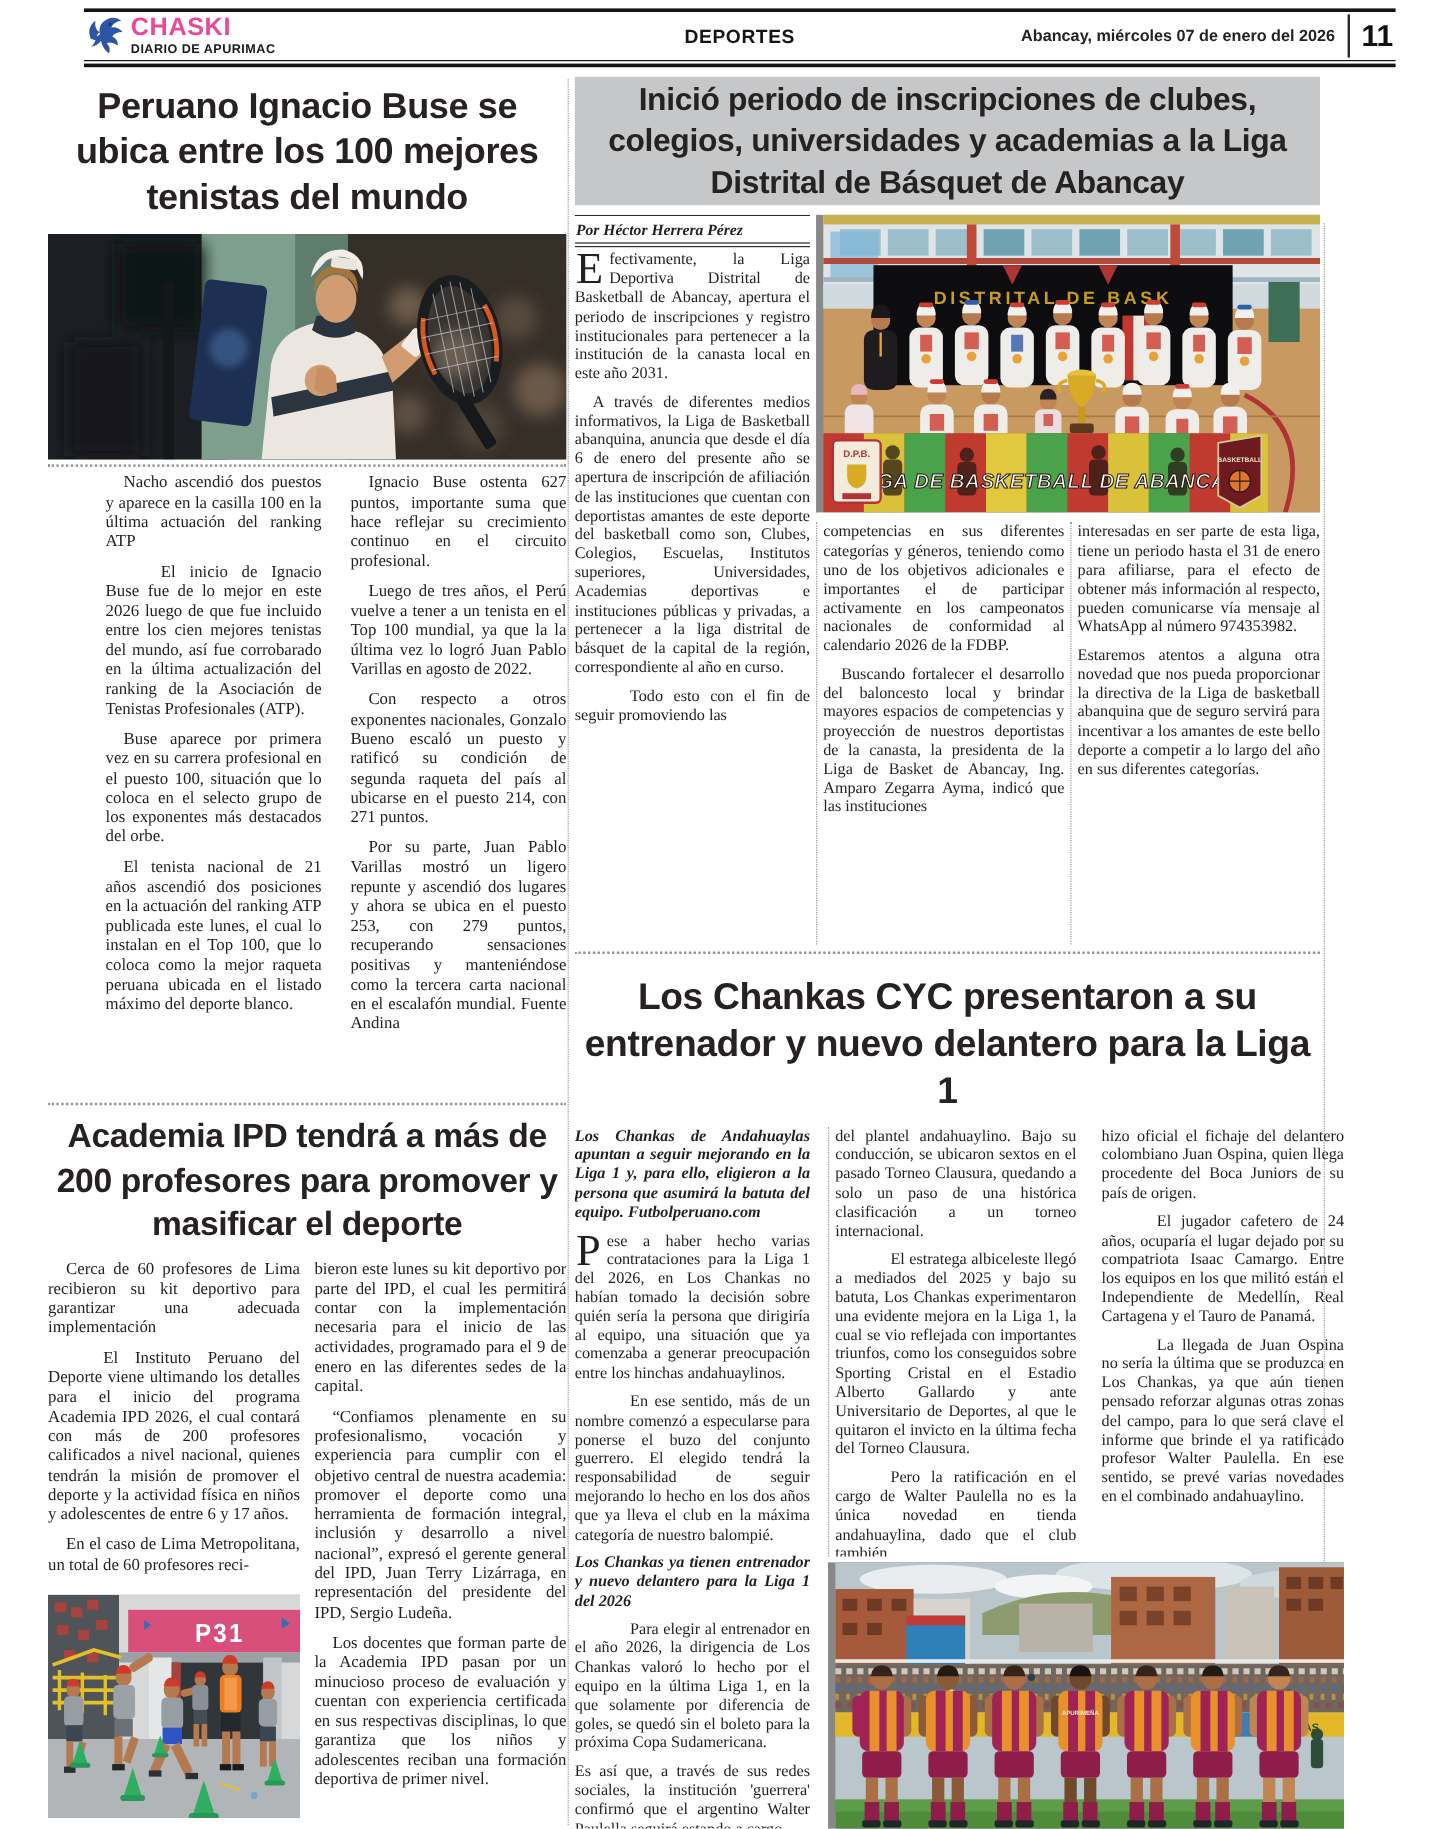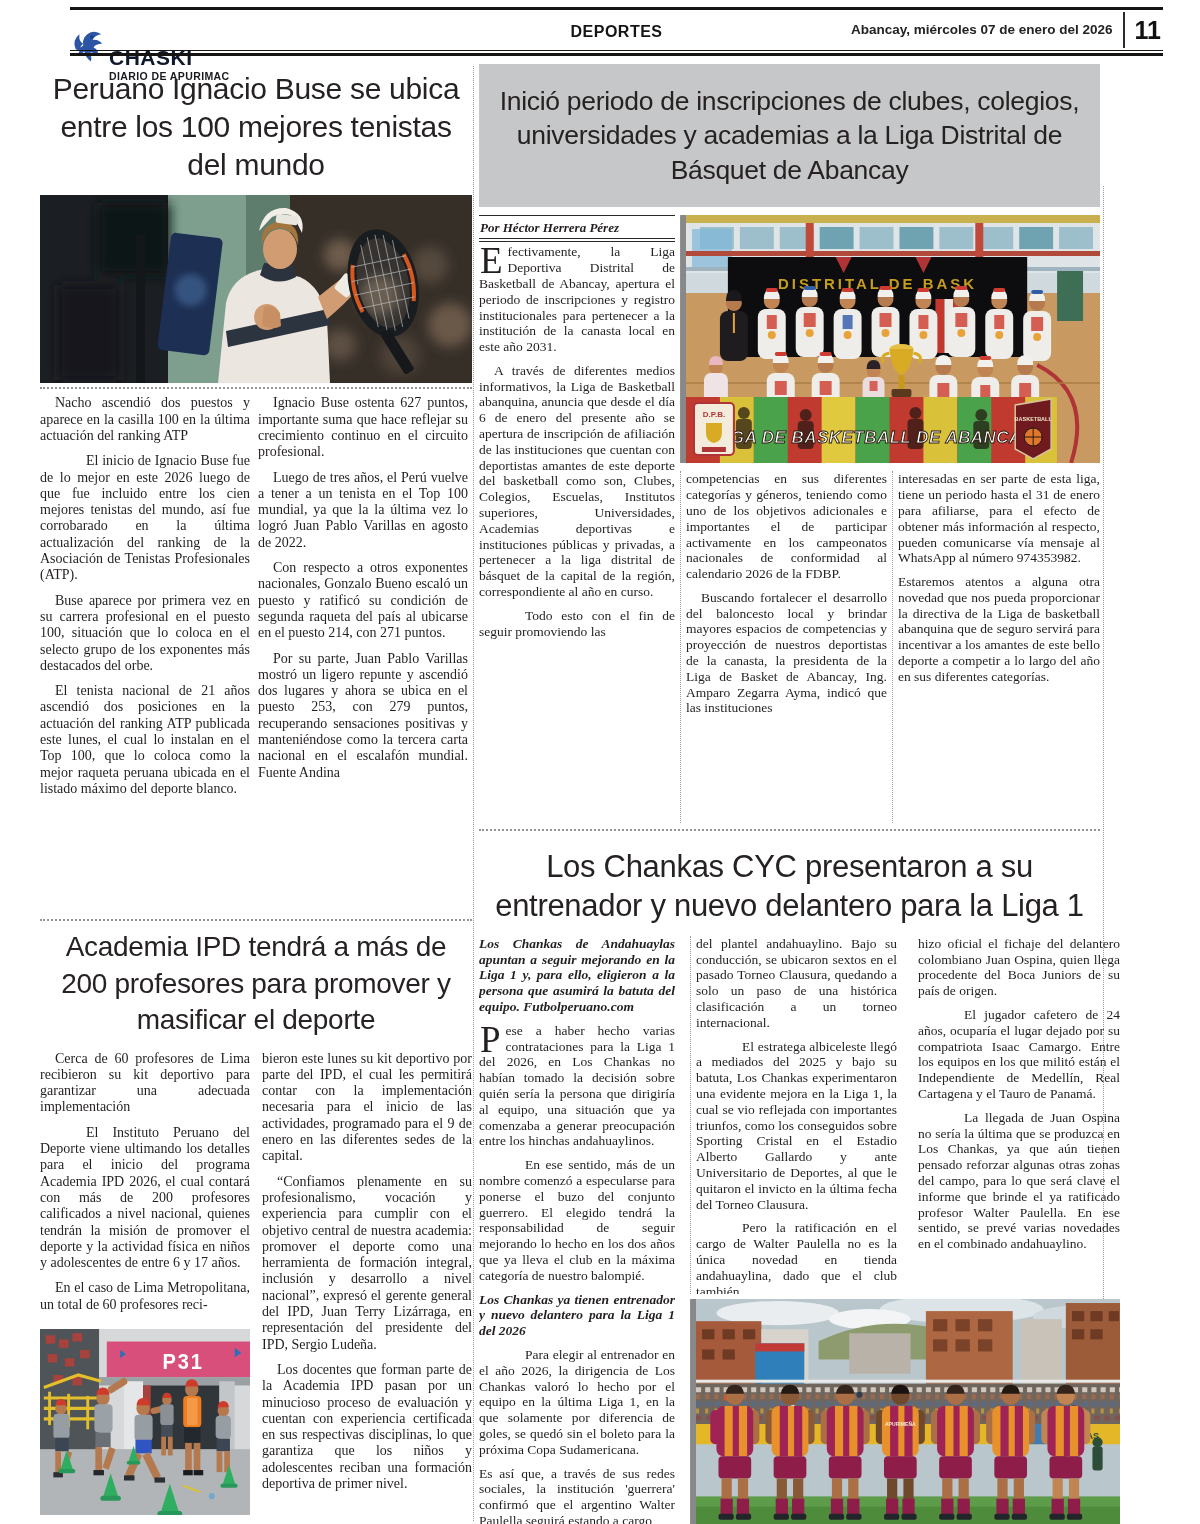--- a/index.html
+++ b/index.html
@@ -7,59 +7,59 @@
   #page { position:relative; width:1200px; height:1524px; background:#fff; overflow:hidden;
           color:#221f1e; font-family:"Liberation Serif", serif; }
 
   
   .rule-top { position:absolute; left:70px; width:1093px; top:7px; border-top:3px solid #161412; }
   .rule-mid { position:absolute; left:70px; width:1093px; top:50px; height:6px;
               border-top:1px solid #161412; border-bottom:3px solid #161412; }
   #masthead { position:absolute; left:70px; top:11px; width:1093px; height:38px; }
   .brand { position:absolute; left:0; top:1px; display:flex; align-items:center; gap:5px; }
   .brand-logo { width:34px; height:33px; }
-  .brand-name { font:900 21px/1 "Liberation Sans", sans-serif; letter-spacing:.5px; color:#0f172a;margin-top:35px; }
+  .brand-name { font:900 21px/1 "Liberation Sans", sans-serif; letter-spacing:.5px; color:#ec4899; }
   .brand-sub  { font:bold 10.5px/1 "Liberation Sans", sans-serif; letter-spacing:.4px; margin-top:3px; color:#18191c;}
   .section-title { position:absolute; left:0; right:0; top:13px; text-align:center;
                    font:bold 16px/1 "Liberation Sans", sans-serif; letter-spacing:.5px; color:#151515; }
   .head-right { position:absolute; right:0; top:0; height:38px; display:flex; align-items:center; gap:10px; }
   .dateline { font:600 13.5px/1 "Liberation Sans", sans-serif; color:#232323; }
   .pg-divider { width:2px; height:36px; background:#2a2a2a; }
   .page-number { font:bold 25px/1 "Liberation Sans", sans-serif; color:#111; padding-right:2px; }
 
   
   .left-region  { position:absolute; left:40px;  top:64px; width:432px; }
   .right-region { position:absolute; left:479px; top:64px; width:621px; }
   .v-divider { position:absolute; left:473px; top:66px; height:1455px; border-left:1px dotted #979797; }
   .rrule { position:absolute; left:1103px; top:186px; height:1335px; border-left:1px dotted #979797; }
 
   
-  h1,h2 { font-family:"Liberation Sans", sans-serif; color:#262222; font-weight:normal; text-align:center; letter-spacing:-0.3px; }
+  h1,h2 { font-family:"Liberation Sans", sans-serif; color:#262222; font-weight:bold; text-align:center; letter-spacing:-0.3px; }
   .tennis-head  { font-size:30px; line-height:1.26; padding:6px 0 10px; }
   .ipd-head     { font-size:28px; line-height:1.3;  padding:4px 2px 12px; }
-  .basket-head  { background:#c6c7c9; font-size:26.5px; line-height:1.3; padding:20px 10px; }
+  .basket-head  { background:#c6c7c9; font-size:26.5px; line-height:1.3; padding:2px 10px; }
   .chankas-head { font-size:31px; line-height:1.25; padding:9px 0 10px; }
 
   
   .bt p { font-size:14px; line-height:16.3px; text-align:justify; margin-bottom:9px; text-indent:15px; }
   .right-region .bt p { font-size:13.5px; line-height:15.8px; margin-bottom:8px; }
   .bt p.no  { text-indent:0; }
   .bt p.din { text-indent:46px; }
   .bt p.lede, .bt p.subhead { font-weight:bold; font-style:italic; text-indent:0; }
   .dcap { float:left; font:400 37px/29px "Liberation Serif", serif; padding:2px 5px 0 1px; }
 
   .byline { font:bold italic 13px/1 "Liberation Serif", serif; padding:5px 0 4px 1px;
             border-top:1.5px solid #2a2a2a; border-bottom:4px double #2a2a2a; margin-bottom:2px; }
 
   
   .dotrule { border-top:2px dotted #949494; }
   .m1 { margin:4px 0 6px; } .m2 { margin:10px 0 4px; } .m3 { margin:6px 0 8px; }
 
   
-  .twocol { display:flex; gap:8px; }
+  .twocol { display:flex; gap:24px;margin-left:48px; }
   .twocol .col { width:210px; height:514px; overflow:hidden; }
   .ipd-cols { display:flex; gap:12px; }
   .ipd-c1 { width:210px; } .ipd-c1-text { height:272px; overflow:hidden; }
   .ipd-c2 { width:210px; height:462px; overflow:hidden; }
 
   .basket-grid { display:grid; grid-template-columns:196px 201px 202px; column-gap:11px; margin-top:8px; }
   .b-col1 { grid-row:1/3; grid-column:1; height:604px; overflow:hidden; }
   .photo-basket { grid-row:1; grid-column:2/4; height:248px; }
   .b-col2 { grid-row:2; grid-column:2; height:352px; overflow:hidden; margin-top:8px; }
   .b-col3 { grid-row:2; grid-column:3; height:352px; overflow:hidden; margin-top:8px; }

